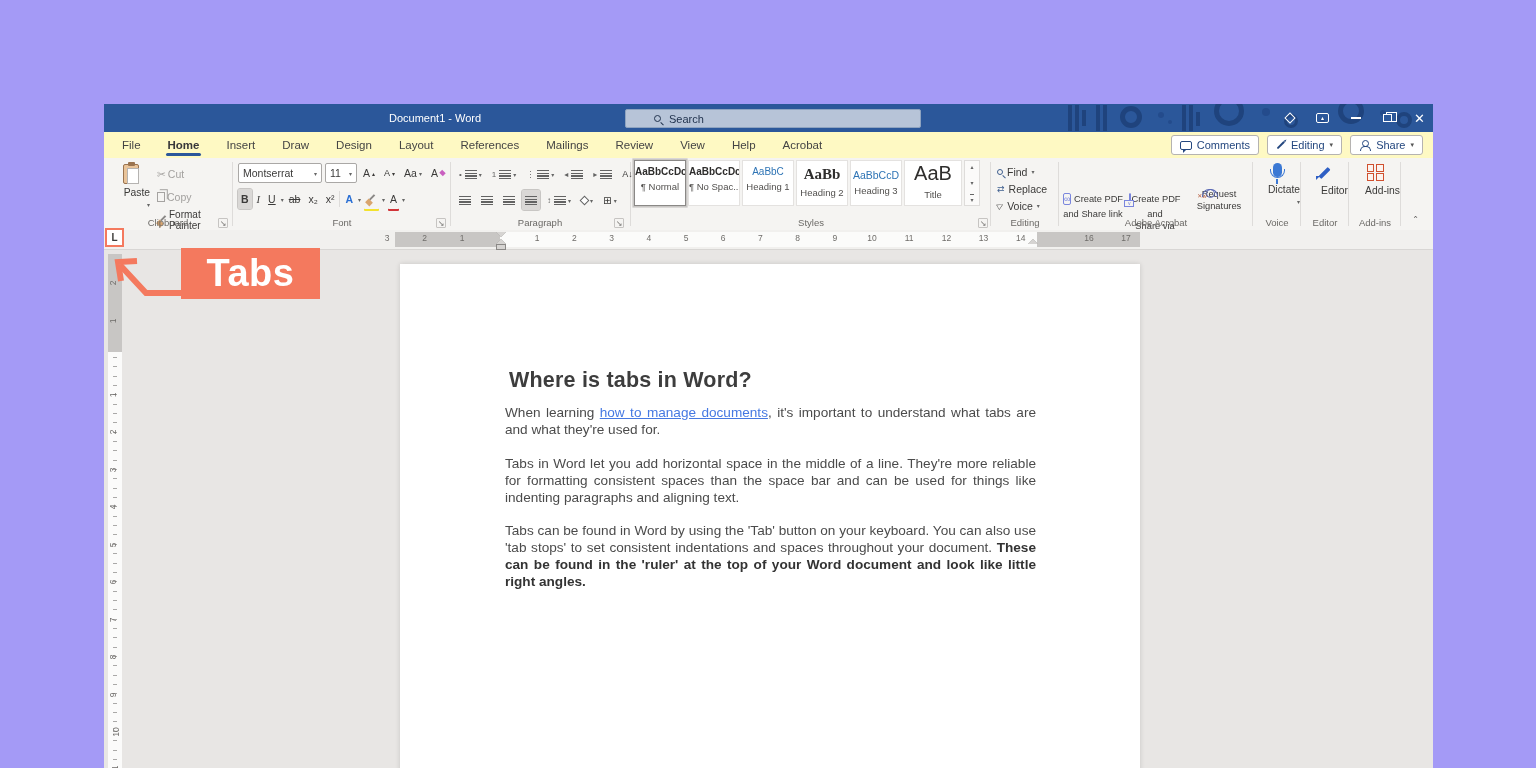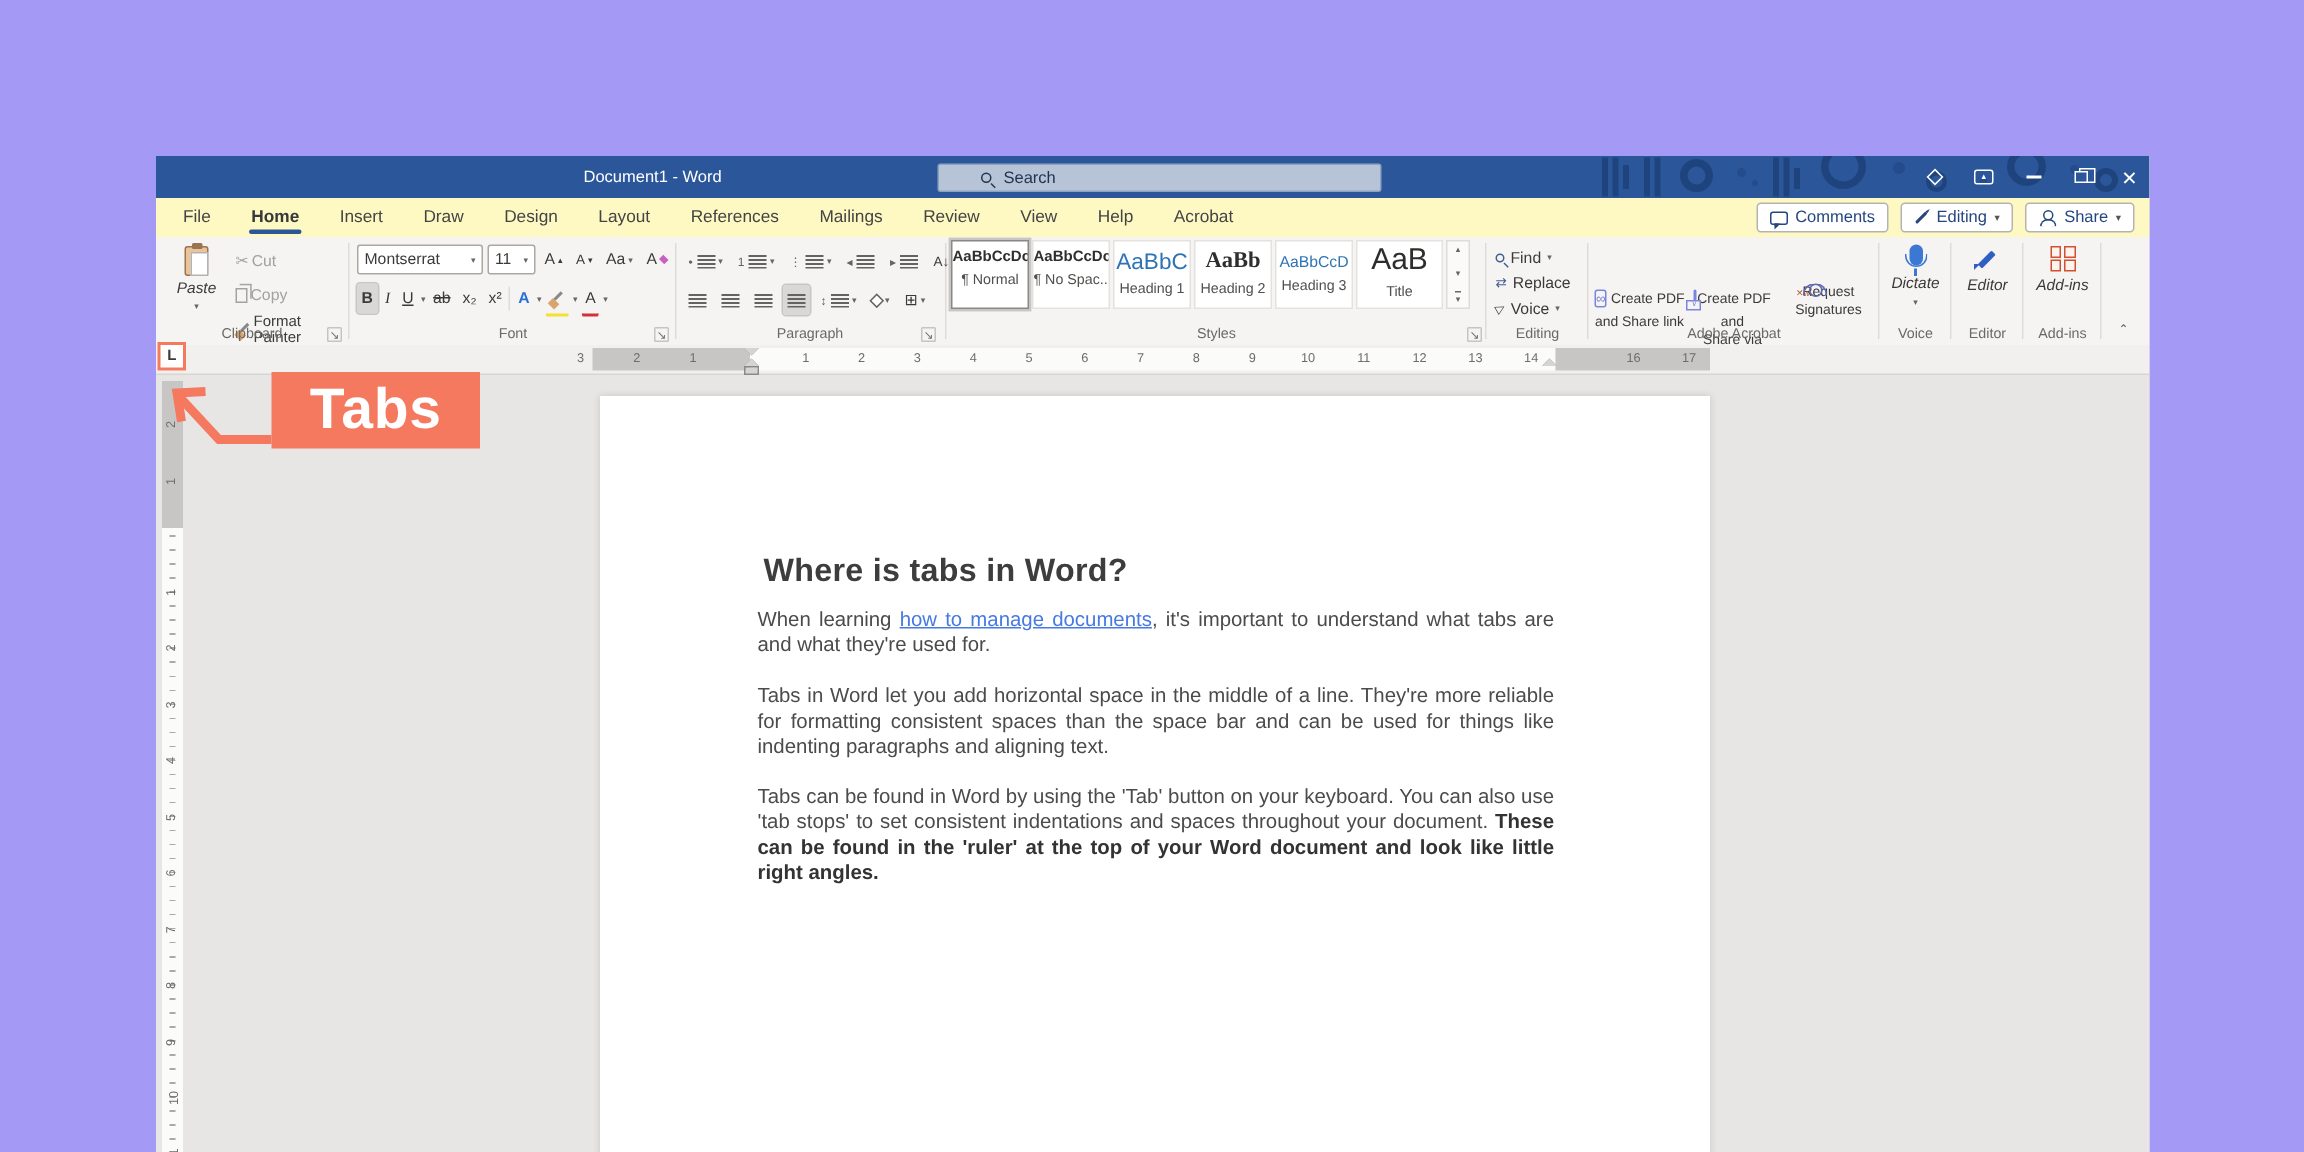--- a/index.html
+++ b/index.html
@@ -84,21 +84,21 @@
   .edrow{display:flex;align-items:center;gap:4px;height:15px;font-size:10.5px;color:#3b3a39;}
   .magdark{width:6px;height:6px;border:1.3px solid #3f5f8f;border-radius:50%;position:relative;flex:none;}
   .magdark:after{content:"";position:absolute;left:5px;top:5px;width:3.5px;height:1.3px;background:#3f5f8f;transform:rotate(45deg);transform-origin:0 0;}
   .acrobtn{position:absolute;top:4px;width:62px;text-align:center;font-size:9.3px;color:#3b3a39;line-height:1.25;margin-top:27px;}
   .docic{width:18px;height:22px;border:1.5px solid #7a86dd;border-radius:2px;margin:0 auto 4px;position:relative;font-size:9px;color:#7a86dd;line-height:20px;}
   .envic{position:absolute;right:-4px;bottom:-3px;width:10px;height:7px;border:1.2px solid #7a86dd;background:#f5f4f2;font-size:5px;line-height:5px;color:#7a86dd;}
   .personbig{width:16px;height:20px;position:relative;margin:2px auto 4px;}
   .personbig:before{content:"";position:absolute;left:4px;top:0;width:7px;height:7px;border:1.5px solid #5b6ab5;border-radius:50%;}
   .personbig:after{content:"";position:absolute;left:0;bottom:2px;width:14px;height:7px;border:1.5px solid #5b6ab5;border-bottom:none;border-radius:7px 7px 0 0;}
   .sigxw{position:absolute;right:-5px;bottom:-1px;font-size:6px;color:#b55a3c;font-style:italic;}
-  .bigbtn{position:absolute;top:4px;text-align:center;font-size:10.3px;color:#3b3a39;font-style:italic;}
+  .bigbtn{position:absolute;top:4px;text-align:right;font-size:10.3px;color:#3b3a39;}
   .micic{width:9px;height:14px;border-radius:5px;background:#3b78d4;margin:1px auto 1px;position:relative;}
   .micic:after{content:"";position:absolute;left:-3px;top:6px;width:13px;height:8px;border:1.4px solid #3b78d4;border-top:none;border-radius:0 0 8px 8px;}
   .micic:before{content:"";position:absolute;left:3.6px;bottom:-7px;width:1.6px;height:5px;background:#3b78d4;}
   .pencilbig{width:16px;height:16px;position:relative;margin:3px auto 3px;}
   .pencilbig:before{content:"";position:absolute;left:1px;top:6px;width:13px;height:4px;background:#2f5fc4;transform:rotate(-45deg);border-radius:1px;}
   .pencilbig:after{content:"";position:absolute;left:-1px;bottom:1px;border-top:4px solid #2f5fc4;border-right:4px solid transparent;}
   .gridic{width:17px;height:17px;margin:2px auto 3px;display:grid;grid-template-columns:1fr 1fr;gap:1.6px;}
   .gridic i{border:1.6px solid #d0502f;background:#fdf4ef;}
   .collapse{position:absolute;right:14px;bottom:6px;font-size:8px;color:#605e5c;}
 
@@ -350,21 +350,21 @@
     <div class="group" style="left:528px;width:358px">
       <div class="stylecard selected" style="left:2px">
         <span class="ssample" style="font-weight:bold;font-size:10px">AaBbCcDc</span>
         <span class="sname">¶ Normal</span>
         </div>
       <div class="stylecard" style="left:56px">
         <span class="ssample" style="font-weight:bold;font-size:10px">AaBbCcDc</span>
         <span class="sname">¶ No Spac...</span>
         </div>
       <div class="stylecard" style="left:110px">
-        <span class="ssample" style="color:#2e74b5;font-size:15px">AaBbC</span>
+        <span class="ssample" style="color:#2e74b5;font-size:10px">AaBbC</span>
         <span class="sname">Heading 1</span>
         </div>
       <div class="stylecard" style="left:164px">
         <span class="ssample" style="font-weight:bold;font-size:15px;font-family:'Liberation Serif',serif">AaBb</span>
         <span class="sname">Heading 2</span>
         </div>
       <div class="stylecard" style="left:218px">
         <span class="ssample" style="color:#2e74b5;font-size:10.5px;margin-top:3px">AaBbCcD</span>
         <span class="sname">Heading 3</span>
         </div>

